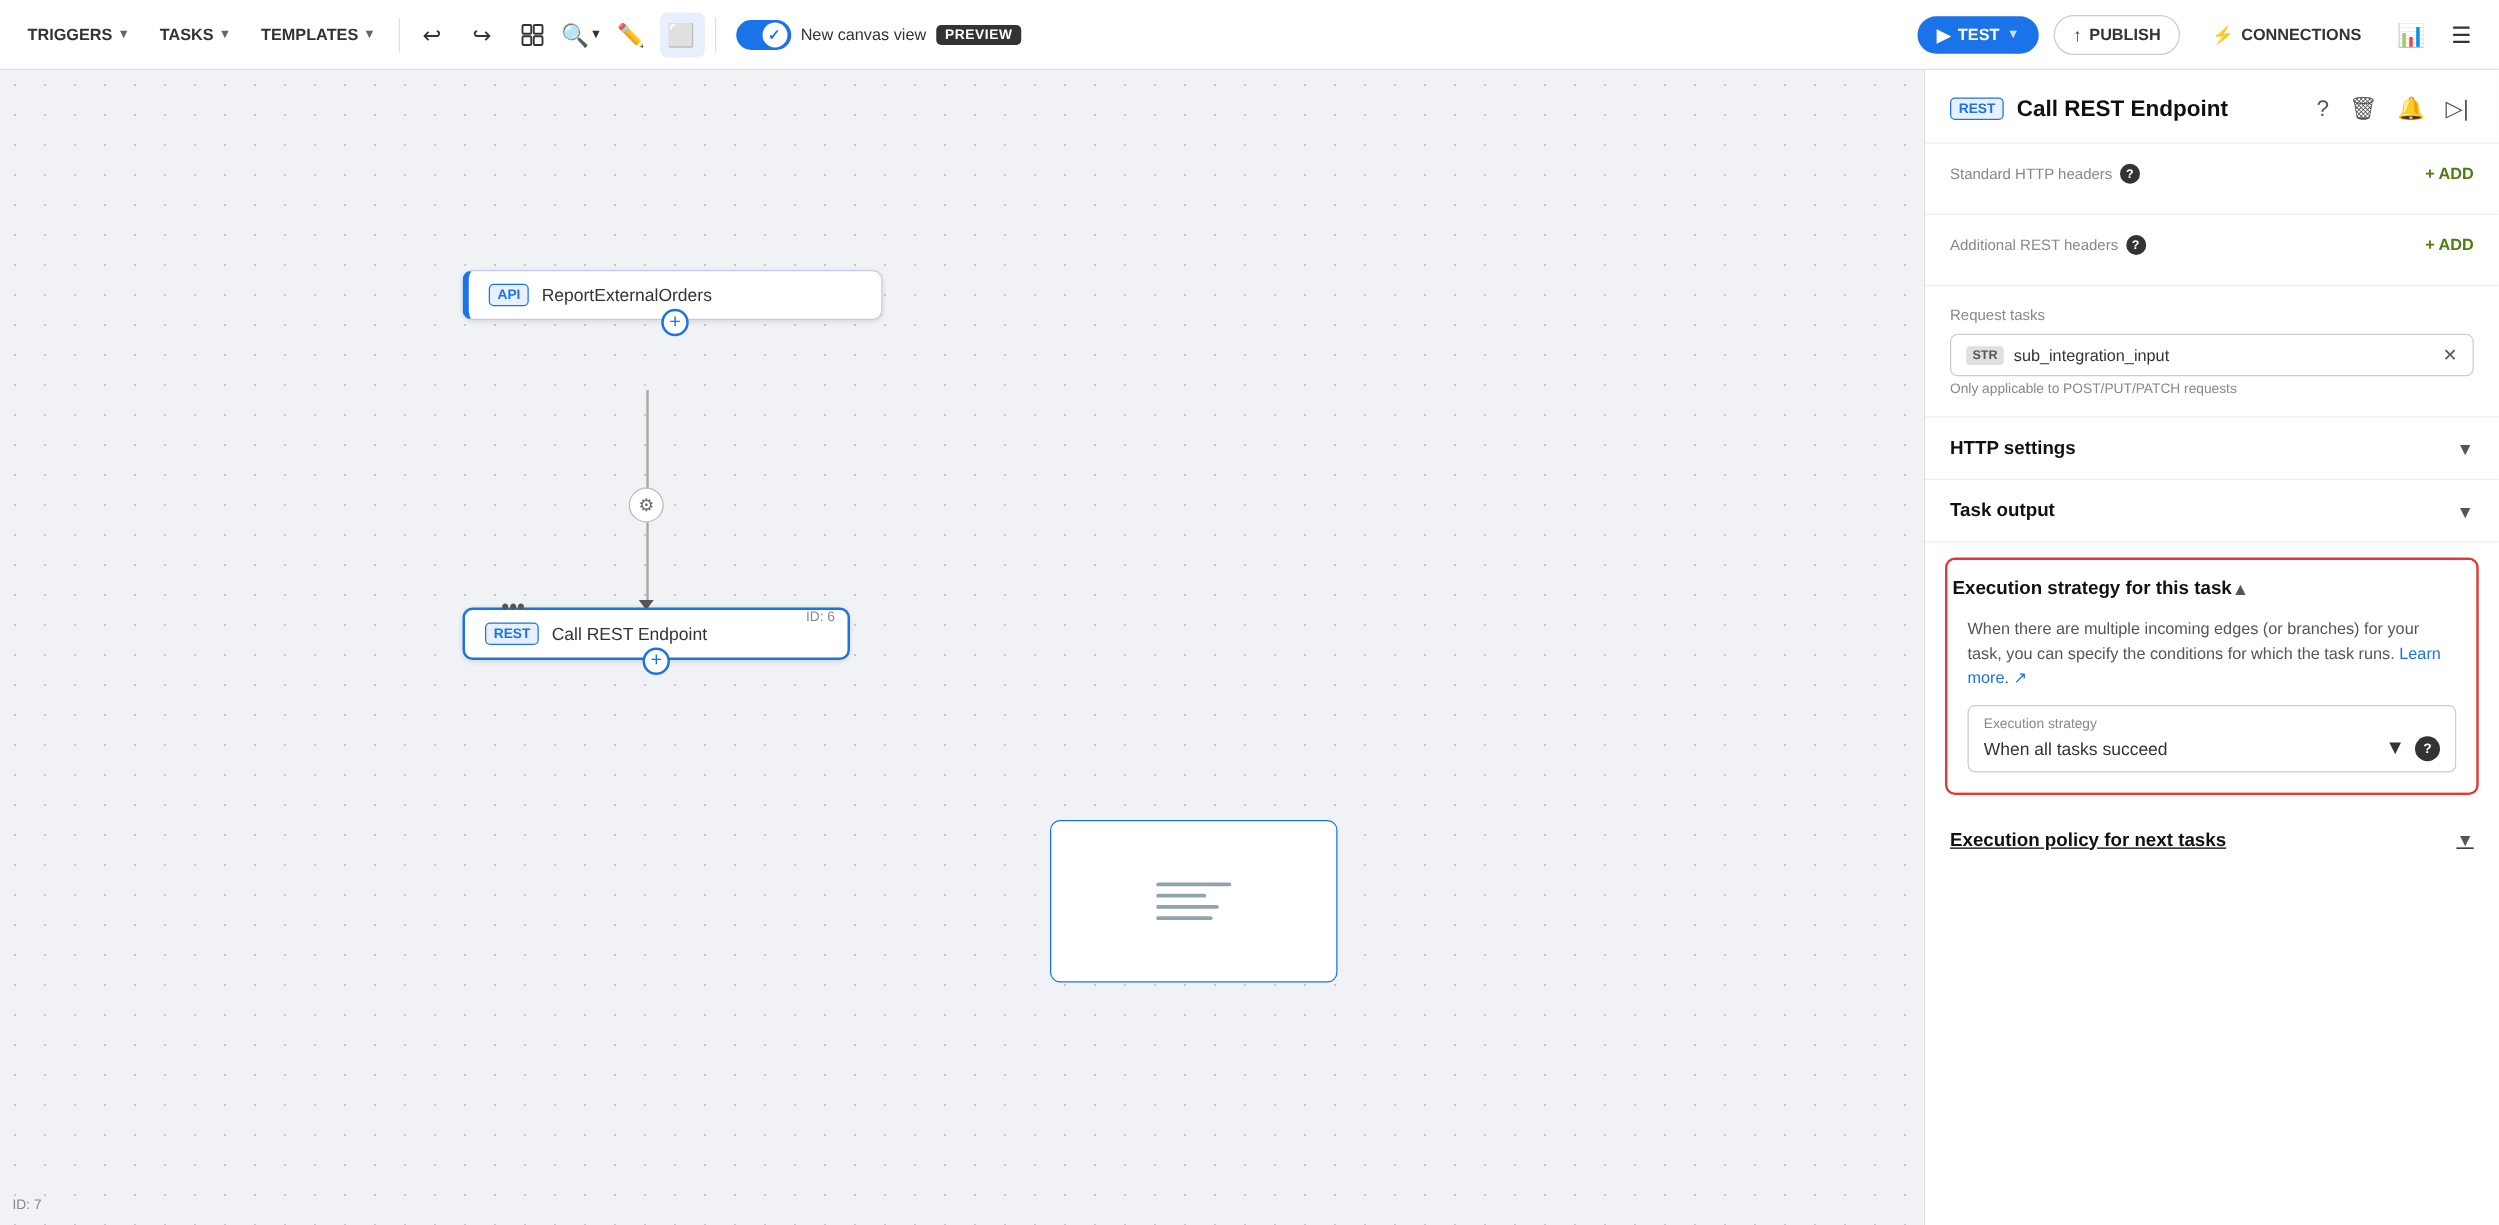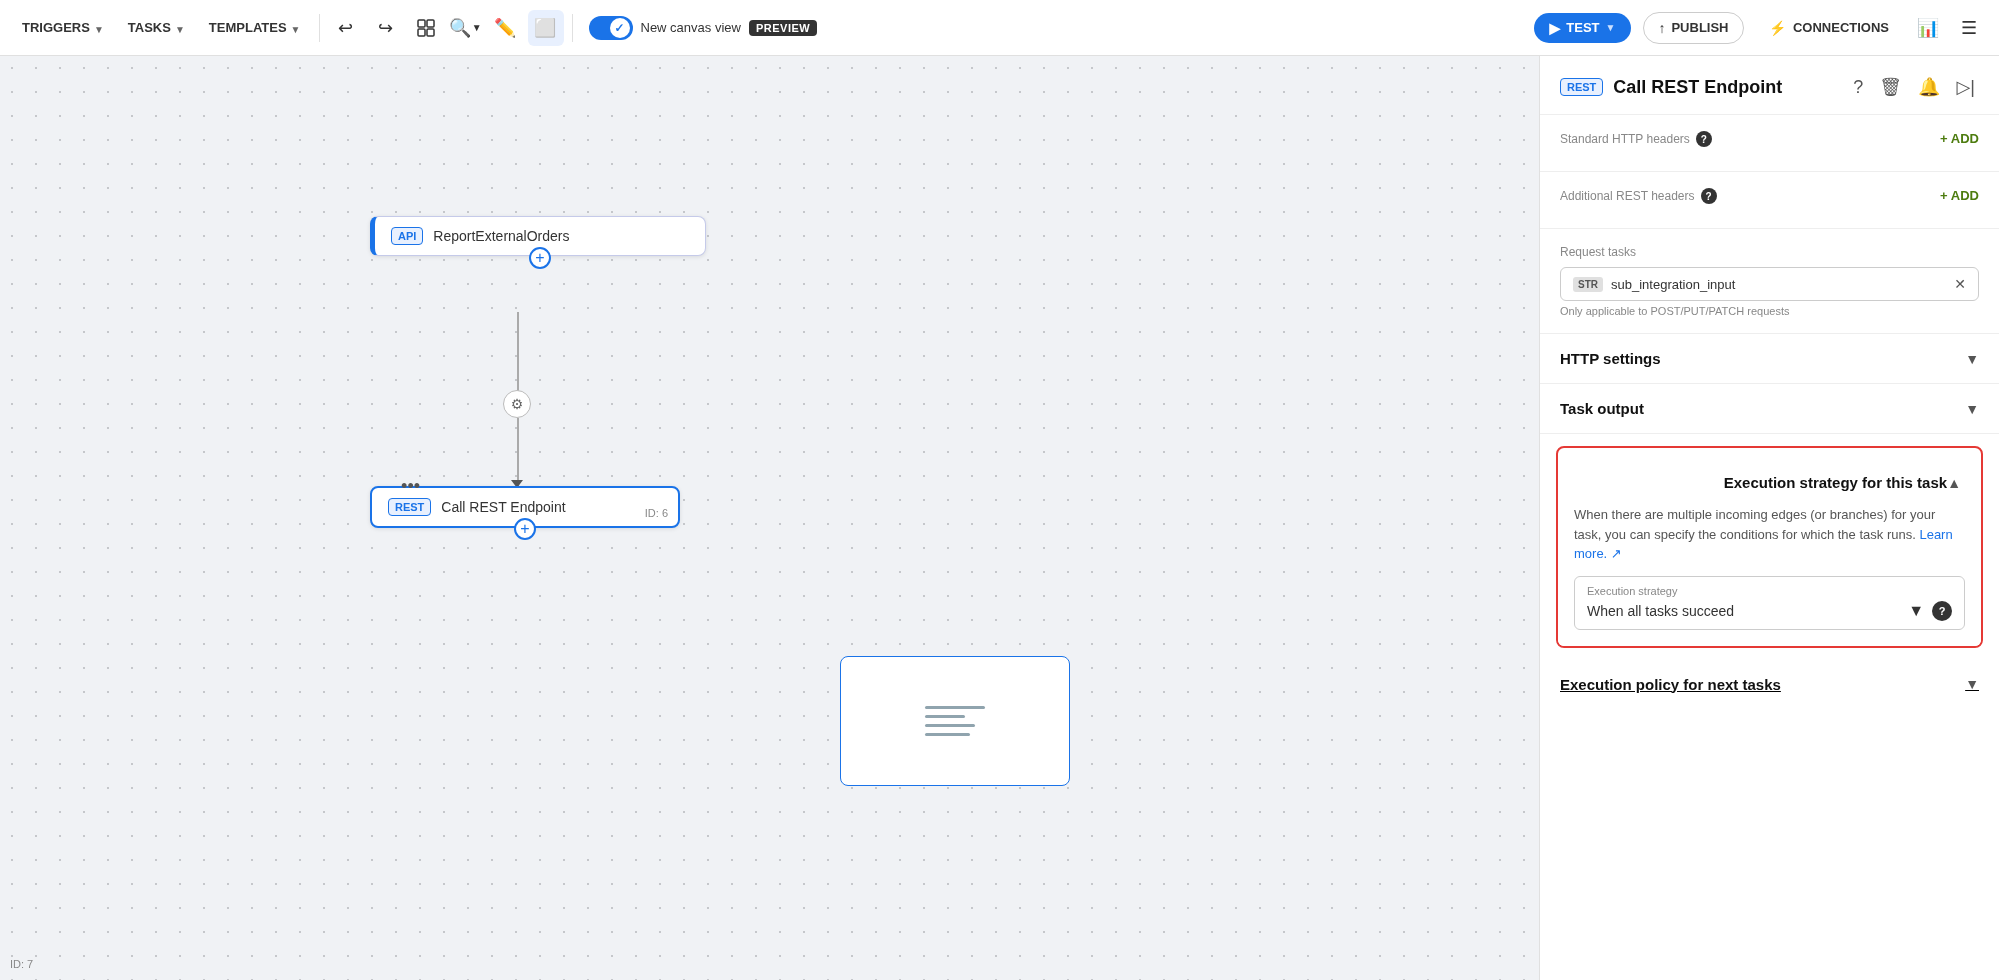--- a/index.html
+++ b/index.html
@@ -4,21 +4,21 @@
   <style>
     * { box-sizing: border-box; margin: 0; padding: 0; }
     body { font-family: 'Segoe UI', Arial, sans-serif; background: #f5f6f8; width: 1999px; height: 980px; overflow: hidden; display: flex; flex-direction: column; }
 
     
     .toolbar {
       display: flex; align-items: center; background: #fff; border-bottom: 1px solid #e0e0e0;
       height: 56px; padding: 0 12px; gap: 4px; flex-shrink: 0; z-index: 10;
     }
     .toolbar-btn {
-      display: flex; align-items: flex-end; gap: 4px; padding: 6px 10px; border-radius: 6px;
+      display: flex; align-items: center; gap: 4px; padding: 6px 10px; border-radius: 6px;
       border: none; background: none; cursor: pointer; font-size: 13px; font-weight: 600;
       color: #333; white-space: nowrap;
     }
     .toolbar-btn .arrow { font-size: 10px; color: #666; }
     .toolbar-divider { width: 1px; height: 28px; background: #e0e0e0; margin: 0 4px; }
     .toolbar-icon-btn {
       display: flex; align-items: center; justify-content: center; width: 36px; height: 36px;
       border-radius: 6px; border: none; background: none; cursor: pointer; color: #333; font-size: 18px;
     }
     .toolbar-icon-btn.active { background: #e8f0fe; color: #1a73e8; }
@@ -75,21 +75,21 @@
       padding: 10px 16px; box-shadow: 0 1px 4px rgba(0,0,0,0.1); cursor: pointer;
       min-width: 220px;
     }
     .node.api-node { border-left: 5px solid #1a73e8; }
     .node.rest-node { border: 2px solid #1a73e8; }
     .node-badge {
       background: #e8f0fe; color: #1a73e8; font-size: 11px; font-weight: 700;
       padding: 2px 6px; border-radius: 4px; border: 1px solid #1a73e8;
     }
     .node-label { font-size: 14px; color: #333; font-weight: 500; flex: 1; }
-    .node-id { font-size: 11px; color: #888; position: absolute; top: 19px; right: 10px; }
+    .node-id { font-size: 11px; color: #888; position: absolute; top: 0; right: 10px; }
     .node-dot {
       position: absolute; bottom: -6px; left: 50%; transform: translateX(-50%);
       width: 12px; height: 12px; border-radius: 50%; background: #1a73e8; z-index: 2;
     }
     .node-plus-bottom {
       position: absolute; bottom: -14px; left: 50%; transform: translateX(-50%);
       width: 22px; height: 22px; border-radius: 50%; background: #fff; border: 2px solid #1a73e8;
       display: flex; align-items: center; justify-content: center; font-size: 16px; color: #1a73e8;
       cursor: pointer; z-index: 3;
     }
@@ -153,22 +153,22 @@
     }
     .section-title { font-size: 15px; font-weight: 600; color: #111; }
     .chevron { font-size: 14px; color: #555; }
 
     
     .exec-section {
       border: 2px solid #e53935; border-radius: 8px; margin: 12px 16px;
       overflow: hidden;
     }
     .exec-section-header {
-      display: flex; align-items: center; justify-content: flex-end;
-      padding: 14px 20px; cursor: pointer; background: #fff; margin-top: 12px;
+      display: flex; align-items: center; justify-content: flex-start;
+      padding: 14px 4px; cursor: pointer; background: #fff;
     }
     .exec-section-title { font-size: 15px; font-weight: 600; color: #111; }
     .exec-section-body { padding: 0 16px 16px; background: #fff; }
     .exec-desc { font-size: 13px; color: #555; line-height: 1.5; margin-bottom: 12px; }
     .exec-desc a { color: #1a73e8; text-decoration: none; }
     .exec-strategy-box { border: 1px solid #ccc; border-radius: 6px; padding: 8px 12px; }
     .exec-strategy-label { font-size: 11px; color: #888; margin-bottom: 4px; }
     .exec-strategy-row { display: flex; align-items: center; justify-content: space-between; }
     .exec-strategy-value { font-size: 14px; color: #333; }
     .exec-strategy-icons { display: flex; gap: 8px; align-items: center; }

